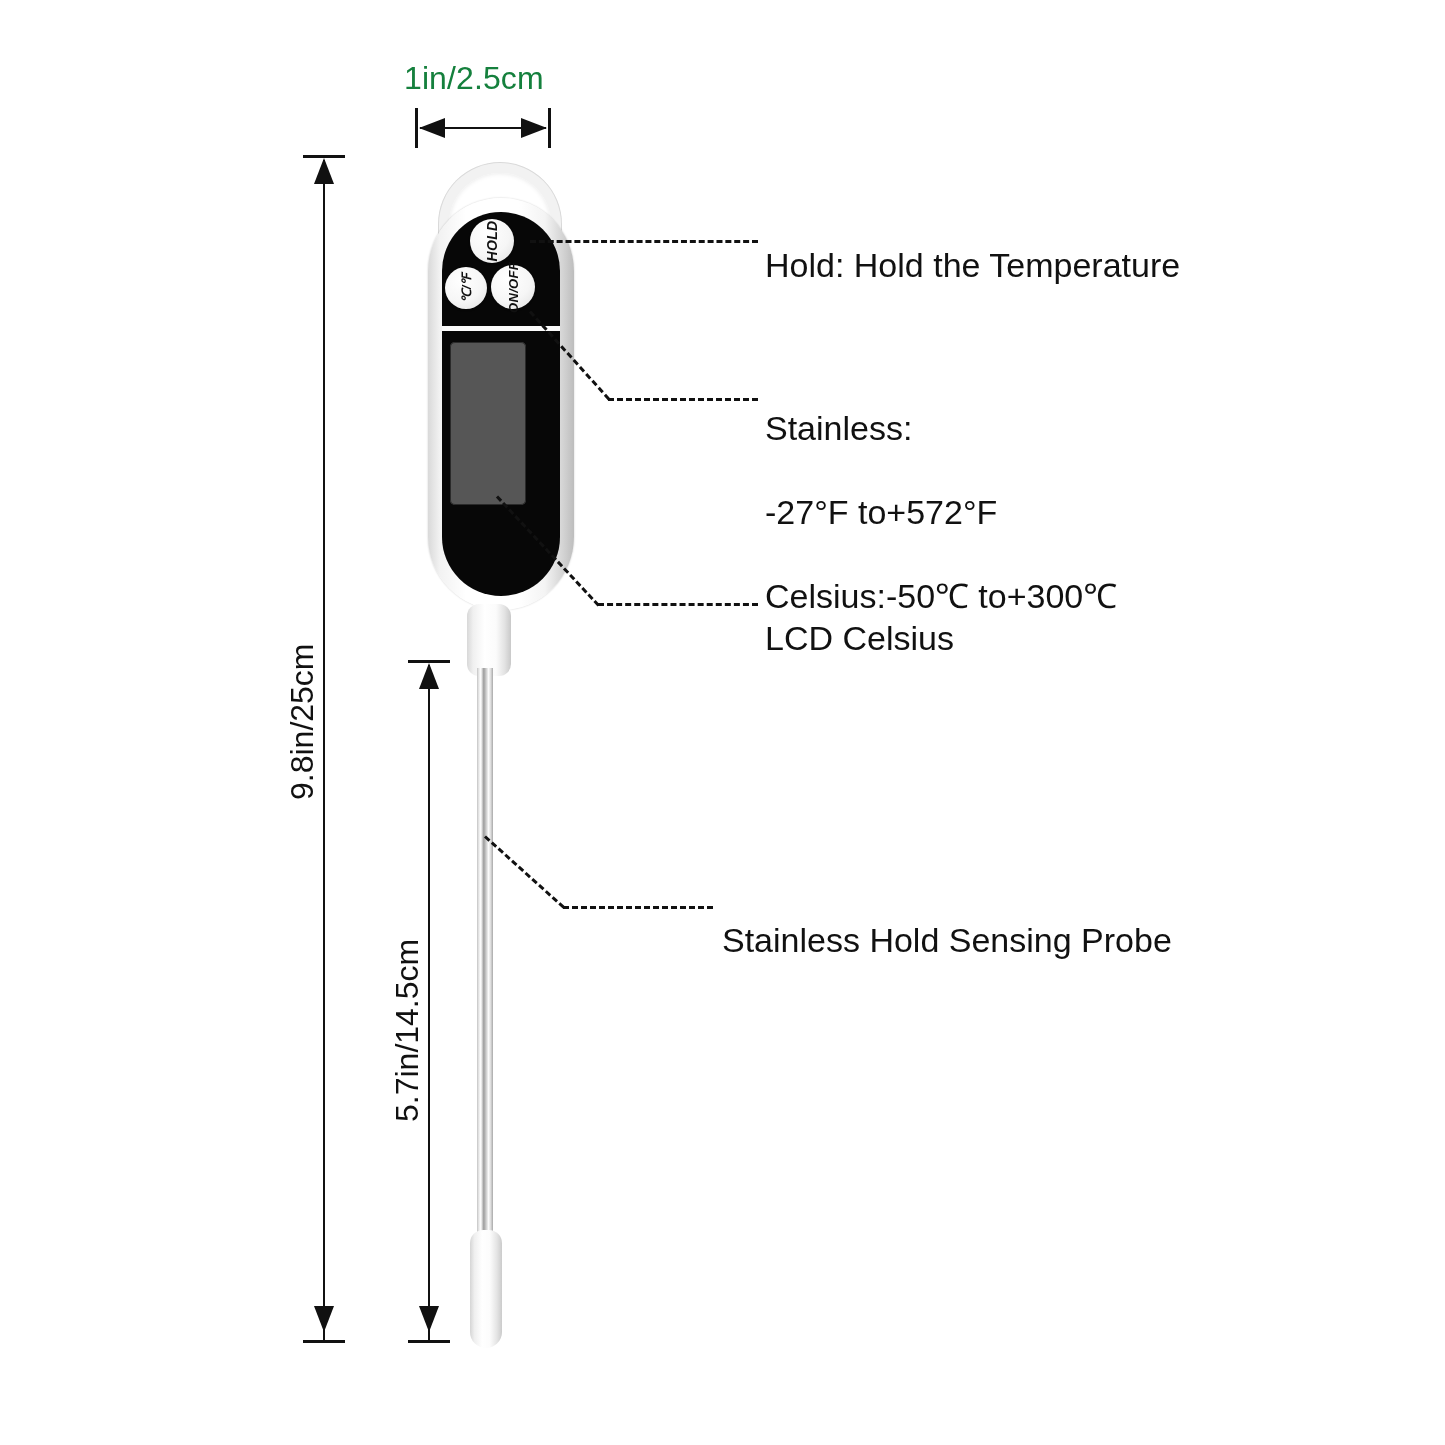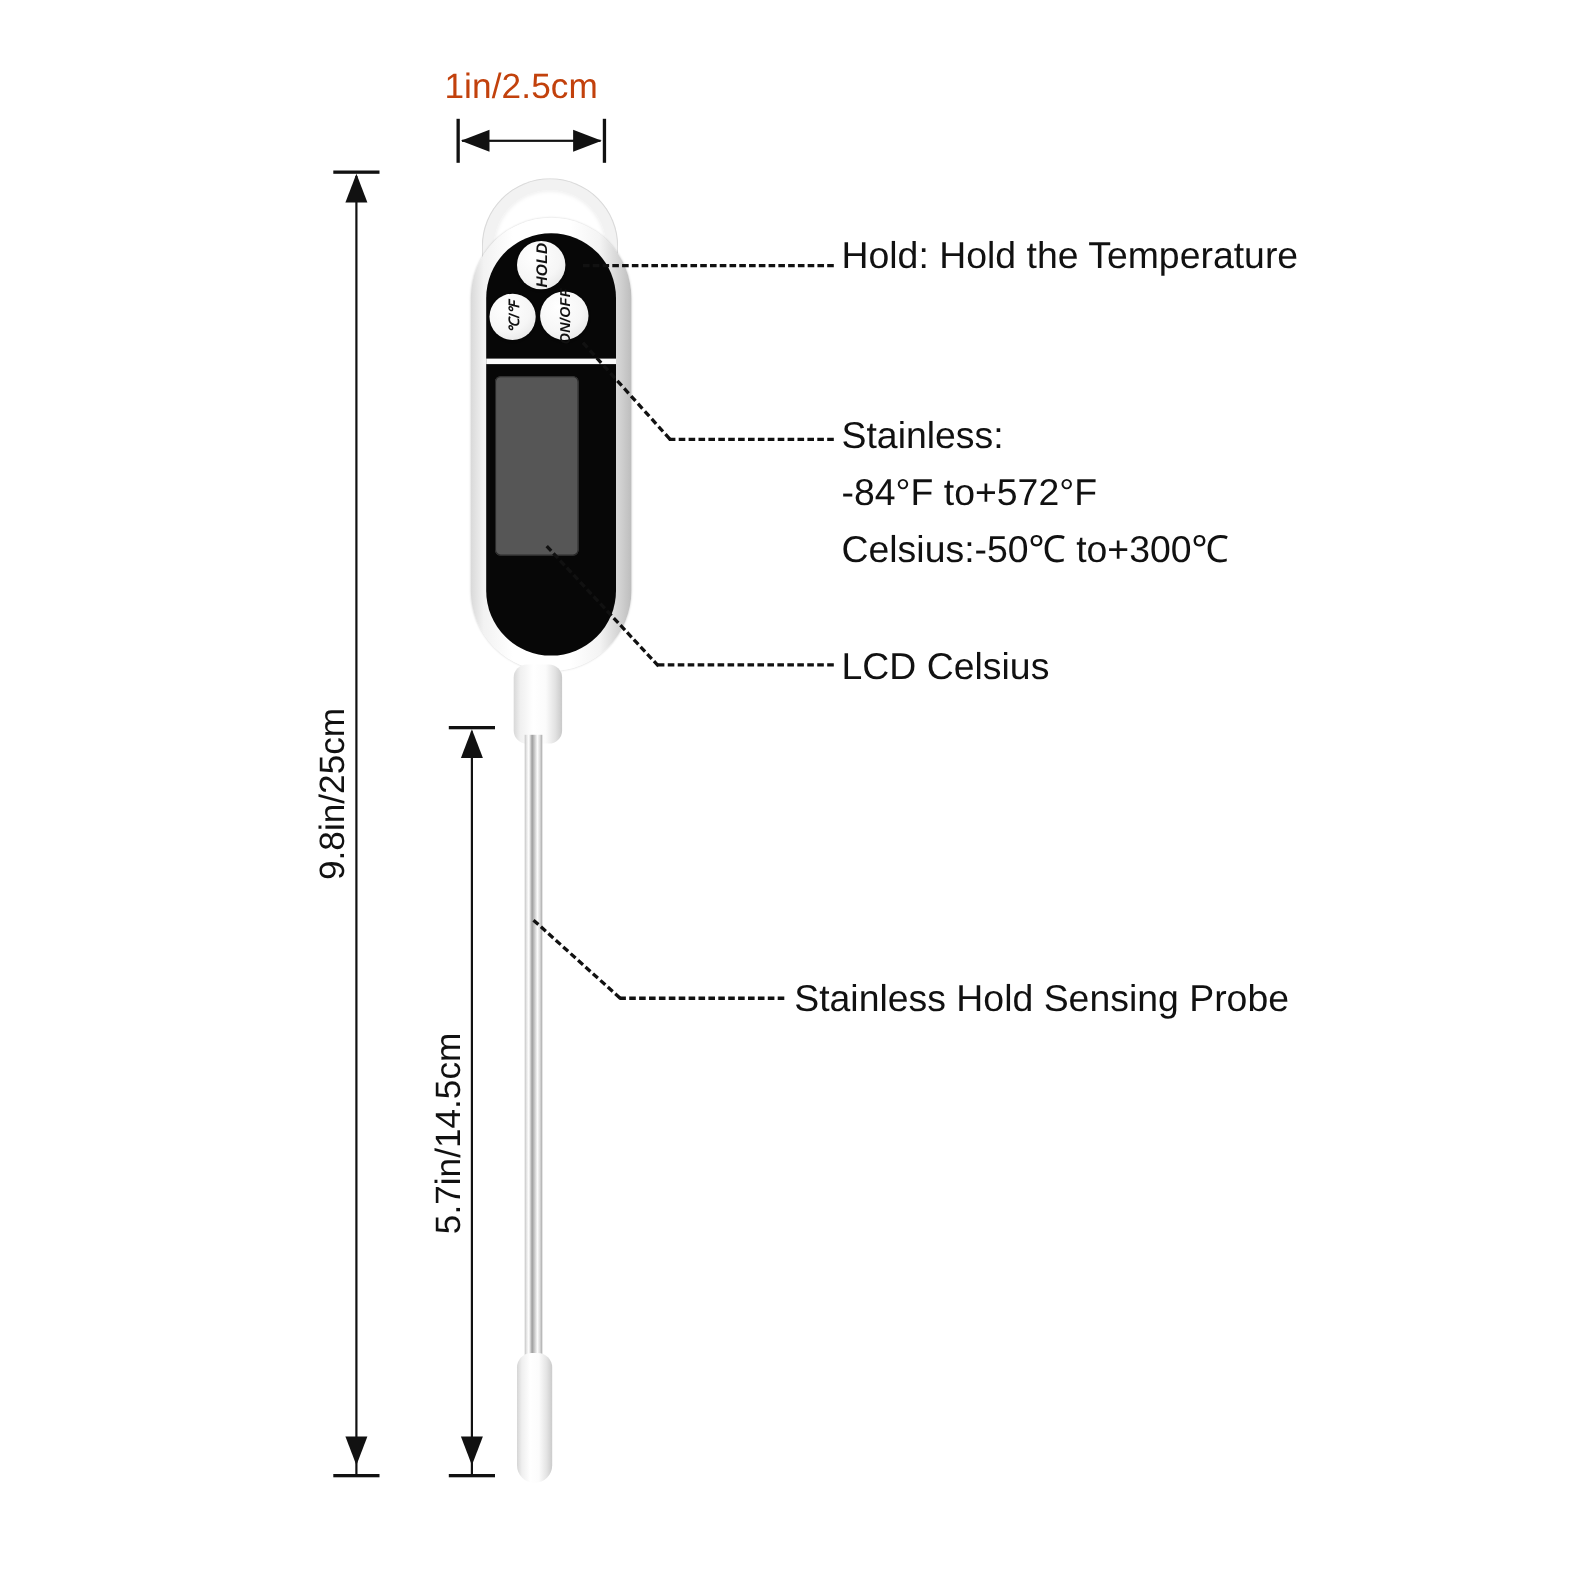--- a/index.html
+++ b/index.html
@@ -21,21 +21,21 @@
   
   .abs { position: absolute; }
   .vline { background: #111; width: 2px; }
 
   
   #top-dim-label {
     left: 404px; top: 60px;
     font-size: 32px;
     letter-spacing: .1px;
     white-space: nowrap;
-    color: #c2410c;
+    color: #15803d;
   }
   .tick-v { position: absolute; width: 3px; background: #111; }
   .dimline-h { position: absolute; height: 2px; background: #111; }
 
   .arrow-left, .arrow-right {
     position: absolute;
     width: 0; height: 0;
     border-top: 10px solid transparent;
     border-bottom: 10px solid transparent;
   }
@@ -182,21 +182,21 @@
   }
 
   
   .anno {
     position: absolute;
     font-size: 34px;
     line-height: 52px;
     color: #111;
     white-space: nowrap;
   }
-  .anno div { white-space: nowrap; }
+  .anno div { white-space: nowrap; margin-top: 32px; }
 </style>
 </head>
 <body>
 
 <div id="stage">
 
   <div class="abs" id="top-dim-label">1in/2.5cm</div>
 
   <div class="tick-v abs" style="left:415px; top:108px; height:40px;"></div>
   <div class="tick-v abs" style="left:548px; top:108px; height:40px;"></div>
@@ -258,21 +258,21 @@
       <i style="width: 106px;"></i>
     </div>
   <div class="dash-h" style="left:563px; top:906px; width:150px;"></div>
 
   <div class="anno" style="left:765px; top:207px;">
     <div>Hold: Hold the Temperature</div>
   </div>
 
   <div class="anno" style="left:765px; top:370px;">
     <div>Stainless:</div>
-    <div>-84°F to+572°F</div>
+    <div>-27°F to+572°F</div>
     <div>Celsius:-50℃ to+300℃</div>
   </div>
 
   <div class="anno" style="left:765px; top:580px;">
     <div>LCD Celsius</div>
   </div>
 
   <div class="anno" style="left:722px; top:882px;">
     <div>Stainless Hold Sensing Probe</div>
   </div>

